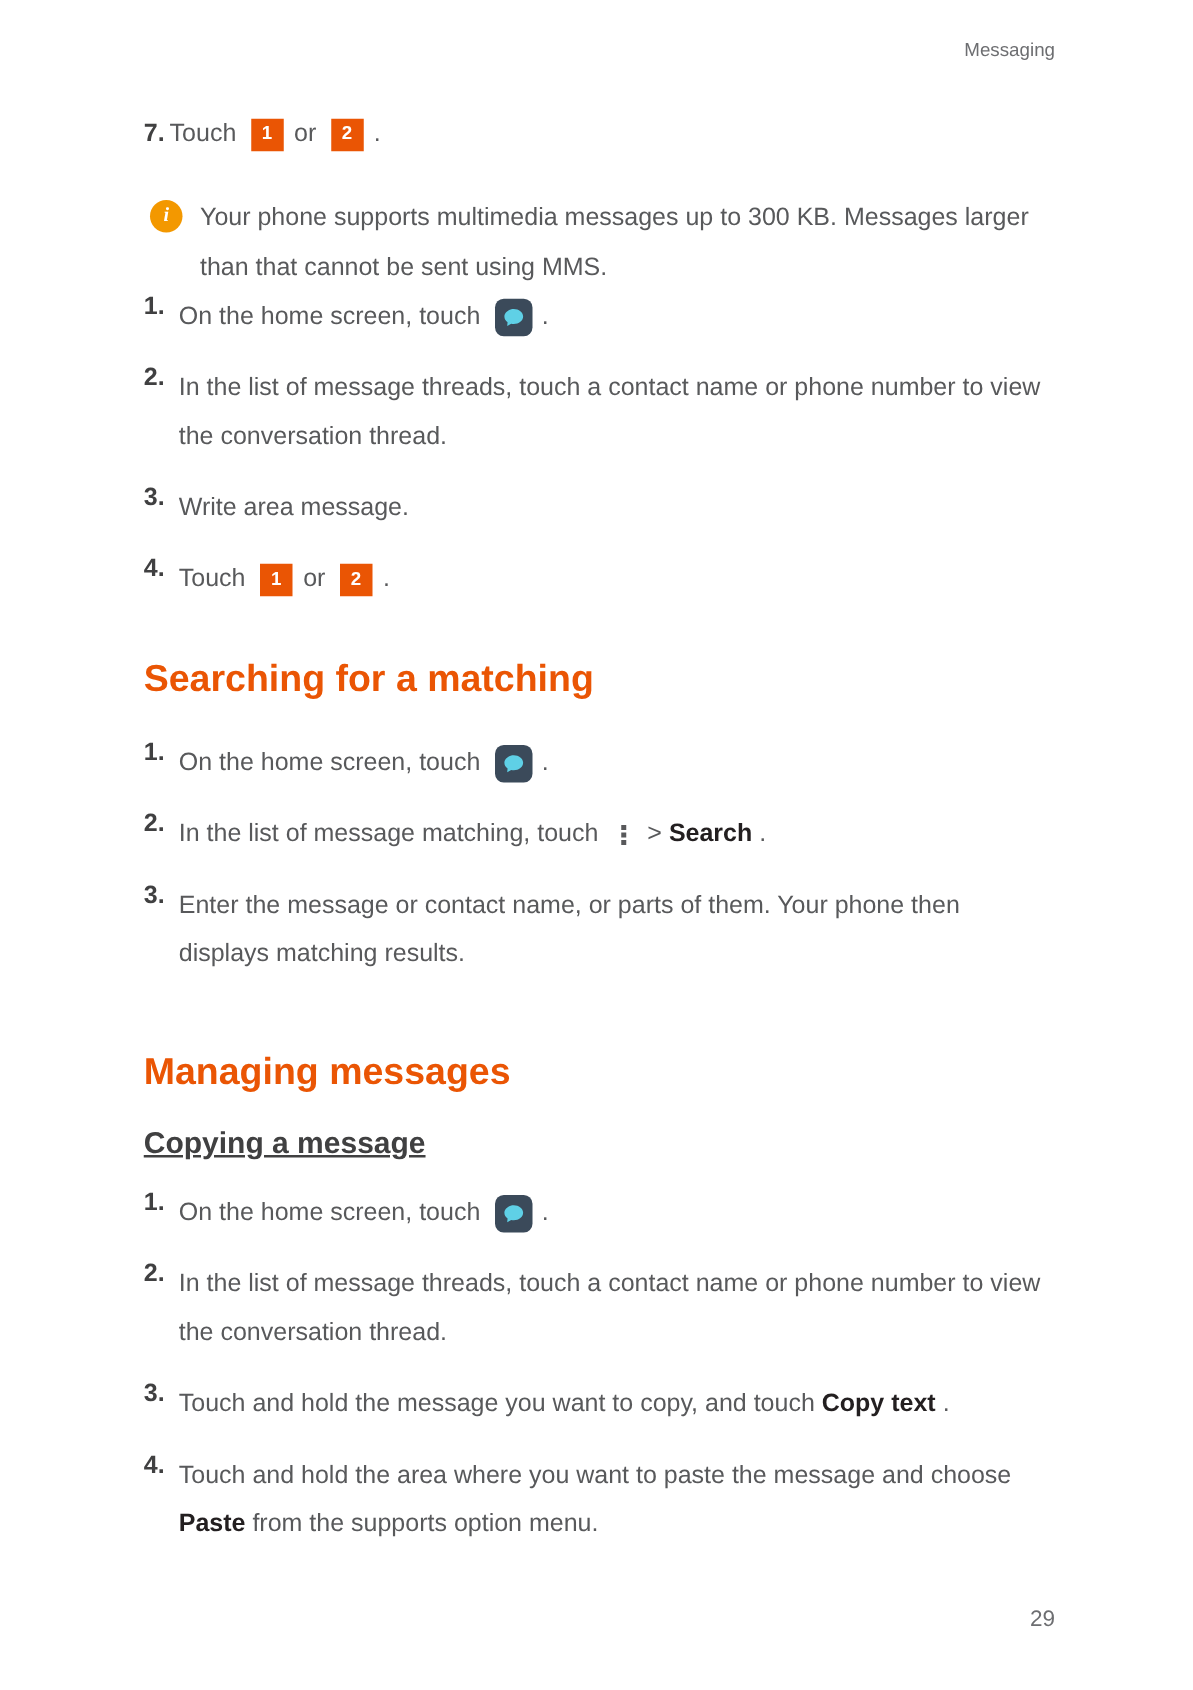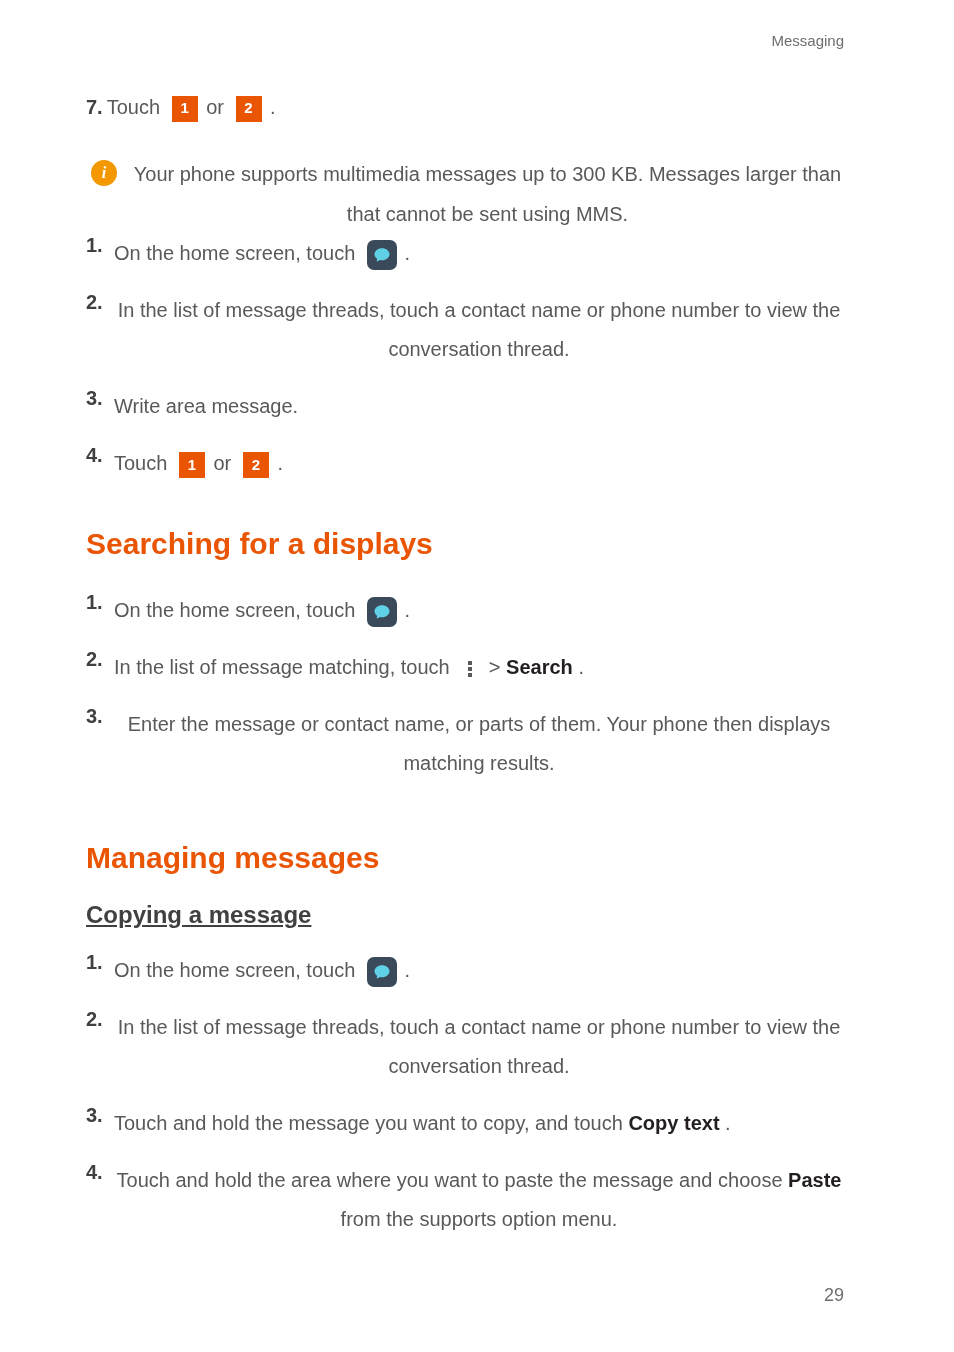--- a/index.html
+++ b/index.html
@@ -8,21 +8,21 @@
     width: 954px;
     height: 1352px;
     background: #ffffff;
     font-family: "Segoe UI", "Helvetica Neue", Arial, sans-serif;
     color: #58595b;
   }
   .page {
     position: relative;
     width: 954px;
     height: 1352px;
-    padding: 38px 110px 0 86px;
+    padding: 38px 110px 0 115px;
     box-sizing: border-box;
   }
   .running-head {
     position: absolute;
     top: 32px;
     right: 110px;
     font-size: 15px;
     color: #6d6e71;
   }
   .step-row {
@@ -103,21 +103,20 @@
     display: inline-flex;
     align-items: center;
     justify-content: center;
     margin-top: 6px;
   }
   .note-text {
     margin-left: 14px;
     font-size: 20px;
     line-height: 2.0;
     color: #58595b;
-    text-align: center;
   }
   h1.section {
     font-size: 30px;
     font-weight: 700;
     color: #ea5504;
     margin: 58px 0 30px 0;
   }
   h1.section.tight {
     margin-bottom: 22px;
   }
@@ -139,21 +138,20 @@
     margin-bottom: 18px;
     font-size: 20px;
     color: #58595b;
   }
   ol.steps > li .step-num {
     flex: 0 0 auto;
     min-width: 24px;
   }
   ol.steps > li .step-content {
     line-height: 1.95;
-    text-align: center;
   }
   .bold {
     font-weight: 700;
     color: #231f20;
   }
   .page-number {
     position: absolute;
     bottom: 46px;
     right: 110px;
     font-size: 18px;
@@ -214,21 +212,21 @@
       <span class="step-content">
         <span>Touch </span>
         <span class="icon-sim">1</span>
         <span> or </span>
         <span class="icon-sim">2</span>
         <span> .</span>
       </span>
     </li>
   </ol>
 
-  <h1 class="section" style="margin-top:44px">Searching for a displays</h1>
+  <h1 class="section" style="margin-top:44px">Searching for a matching</h1>
 
   <ol class="steps">
     <li>
       <span class="step-num">1.</span>
       <span class="step-content">
         <span>On the home screen, touch </span>
         <span class="icon-msg">
           <svg width="18" height="18" viewBox="0 0 24 24">
               <path fill="#5fd0e6" d="M12 3C6.5 3 2 6.6 2 11c0 2.4 1.3 4.5 3.4 6L5 21l4.3-2.3c.9.2 1.8.3 2.7.3 5.5 0 10-3.6 10-8S17.5 3 12 3z"></path>
             </svg>

